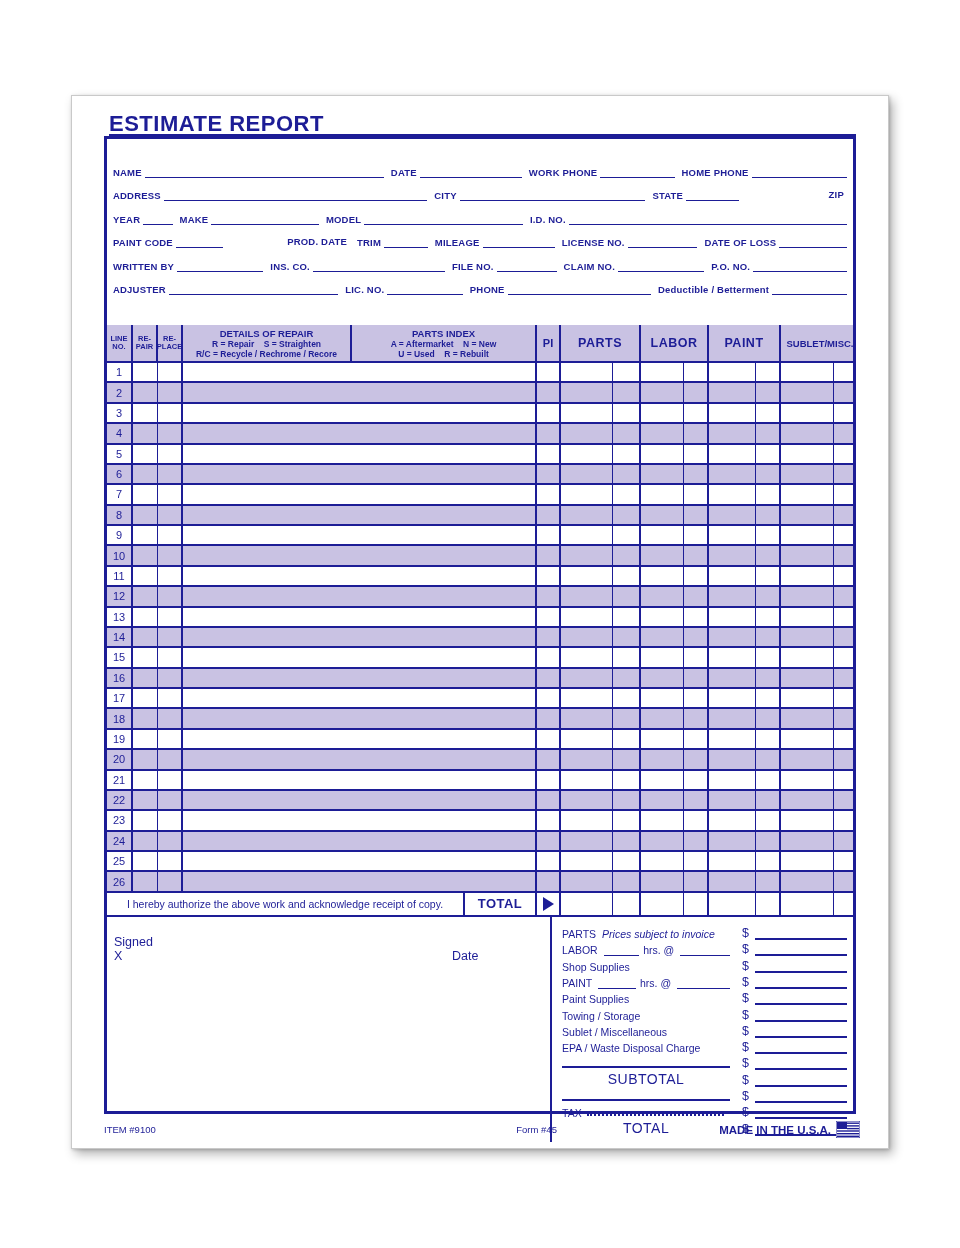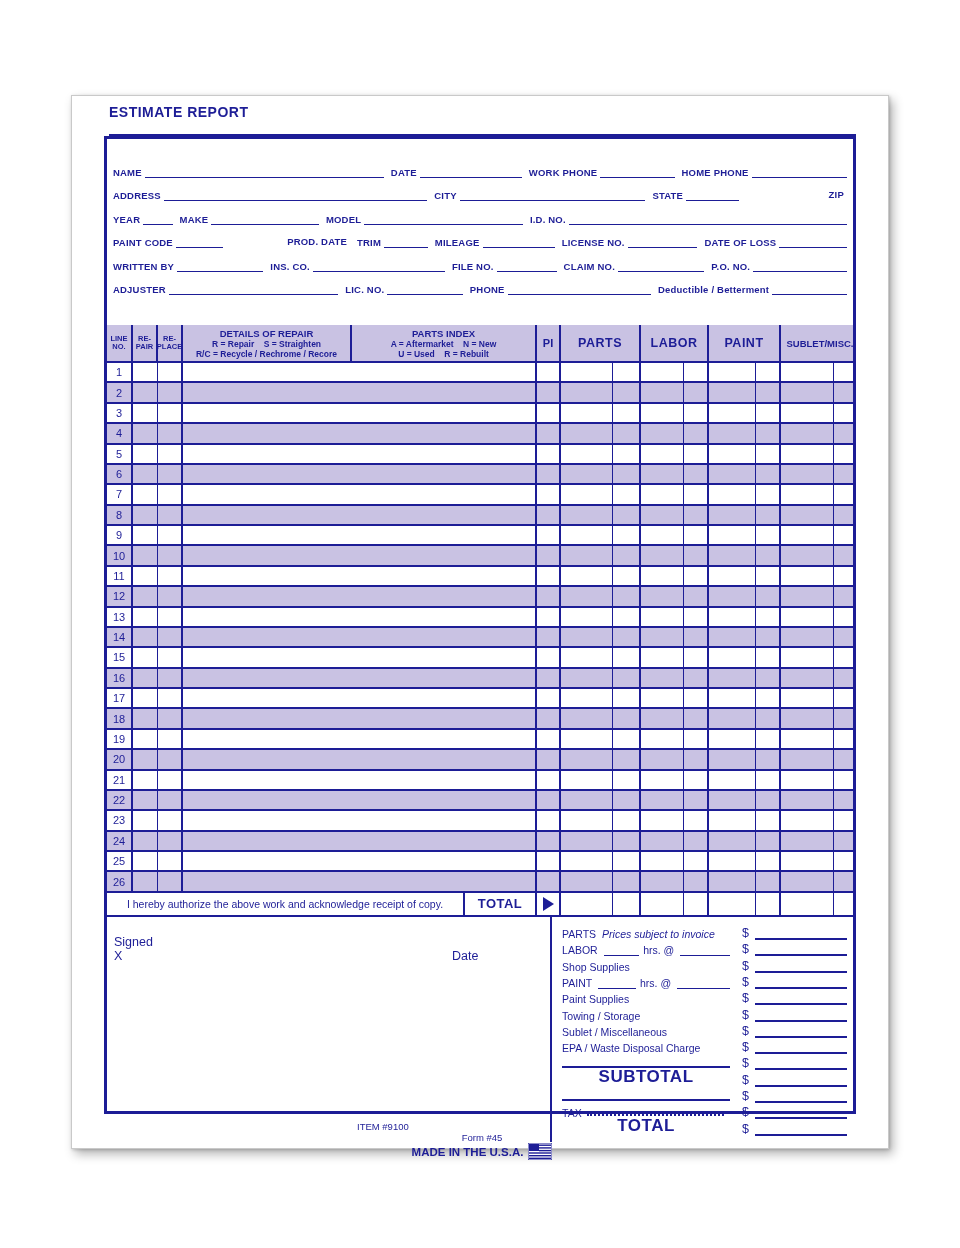--- a/index.html
+++ b/index.html
@@ -9,22 +9,22 @@
   }
   *{margin:0;padding:0;box-sizing:border-box;}
   html,body{width:960px;height:1248px;background:#ffffff;font-family:"Liberation Sans",sans-serif;}
   .stage{position:relative;width:960px;height:1248px;background:#fff;overflow:hidden;}
   .paper{
     position:absolute;left:71px;top:95px;width:818px;height:1054px;
     background:#fff;border:1px solid #c9c9c9;
     box-shadow:4px 5px 10px rgba(0,0,0,0.30), 1px 1px 3px rgba(0,0,0,0.18);
   }
   .title{
-    position:absolute;left:37px;top:8px;
-    color:var(--navy);font-size:14px;font-weight:bold;letter-spacing:0.5px;
+    position:absolute;left:37px;top:15px;
+    color:var(--navy);font-size:22px;font-weight:bold;letter-spacing:0.5px;
   }
   .title-rule{position:absolute;left:37px;top:38px;width:747px;height:3px;background:var(--navy);}
   .form-box{
     position:absolute;left:32px;top:40px;width:752px;height:978px;
     border:3px solid var(--navy);
   }
   
   .info{height:186px;padding:15px 6px 0 6px;color:var(--navy);}
   .info-row{display:flex;align-items:flex-end;height:23.5px;font-size:9.5px;font-weight:bold;letter-spacing:0.2px;}
   .ifield{display:flex;align-items:flex-end;margin-right:7px;}
@@ -67,26 +67,26 @@
   .sign-space{flex:1;}
   .summary{flex:1;padding:7px 6px 0 10px;}
   .srow{display:flex;align-items:flex-end;height:16.3px;font-size:10.5px;}
   .srow .slabel-area{width:168px;display:flex;align-items:flex-end;}
   .srow .slabel{white-space:nowrap;padding-right:2px;}
   .srow .italic{font-style:italic;padding-left:4px;}
   .srow .blank1{width:50px;border-bottom:1.5px solid var(--navy);height:11px;margin:0 4px;}
   .srow .blank2{width:70px;border-bottom:1.5px solid var(--navy);height:11px;margin-left:4px;}
   .srow .dots{flex:1;border-bottom:2px dotted var(--navy);margin:0 6px 3px 3px;}
   .srow .rule-line{width:168px;height:2px;background:var(--navy);margin-bottom:2px;}
-  .srow .center-lbl{width:168px;text-align:center;font-weight:bold;font-size:17px;letter-spacing:0.5px;}
+  .srow .center-lbl{width:168px;text-align:center;font-weight:normal;font-size:14px;letter-spacing:0.5px;}
   .srow .amt{display:flex;align-items:flex-end;margin-left:12px;}
   .srow .dollar{font-size:12.5px;padding-right:6px;}
   .srow .amt-line{width:92px;border-bottom:2px solid var(--navy);height:12px;}
   
-  .footer{position:absolute;left:32px;top:1025px;width:756px;display:flex;align-items:center;color:var(--navy);font-size:9.5px;flex-direction:column;}
+  .footer{position:absolute;left:32px;top:1025px;width:756px;display:flex;align-items:center;color:var(--navy);font-size:9.5px;}
   .foot-left{width:250px;}
   .foot-center{flex:1;text-align:center;}
   .foot-right{display:flex;align-items:center;font-weight:bold;font-size:11.5px;}
   .flag{margin-left:5px;display:block;}
 </style>
 </head>
 <body>
 
 <div class="stage">
   <div class="paper">

